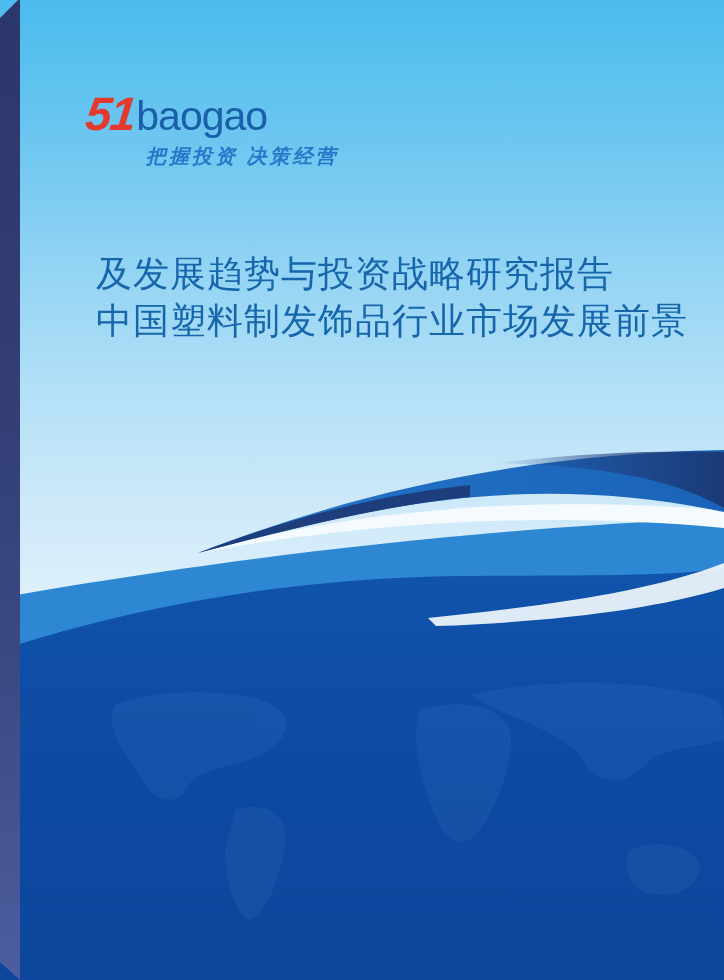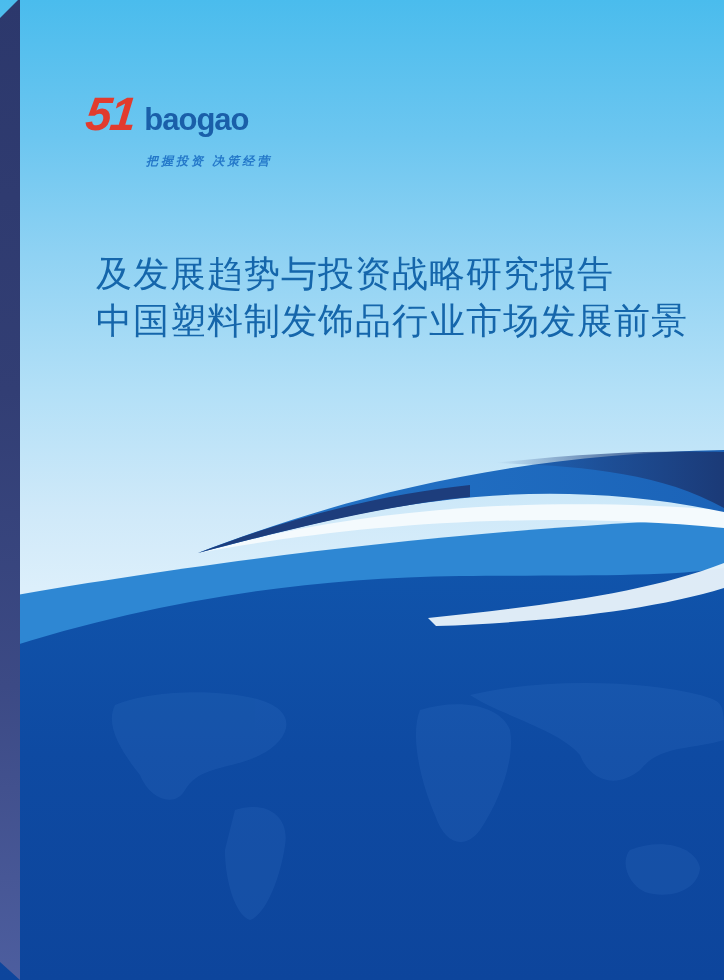--- a/index.html
+++ b/index.html
@@ -33,28 +33,28 @@
   .logo{position:absolute;left:86px;top:90px;}
   .logo-row{display:flex;align-items:baseline;}
   .logo-mark{
     font-size:47px;font-weight:800;font-style:italic;
     color:var(--mark-red,#e23b2e);
     transform:skewX(-6deg);
     letter-spacing:-2px;
     line-height:1;
   }
   .logo-name{
-    font-size:31px;font-weight:700;
+    font-size:41px;font-weight:400;
     color:var(--name-blue,#1a5fa9);
     letter-spacing:-1px;line-height:1;
-    margin-left:10px;
+    margin-left:2px;
   }
   .tagline{
-    margin-left:60px;margin-top:16px;
-    font-size:12px;font-weight:700;font-style:italic;
+    margin-left:60px;margin-top:6px;
+    font-size:20px;font-weight:700;font-style:italic;
     color:var(--tagline-blue,#2478c9);
     letter-spacing:3px;
   }
   
   .title{
     position:absolute;left:96px;top:250px;width:600px;
     font-size:36px;line-height:47px;font-weight:500;
     color:var(--title-blue,#1566ab);
     letter-spacing:1px;
   }

